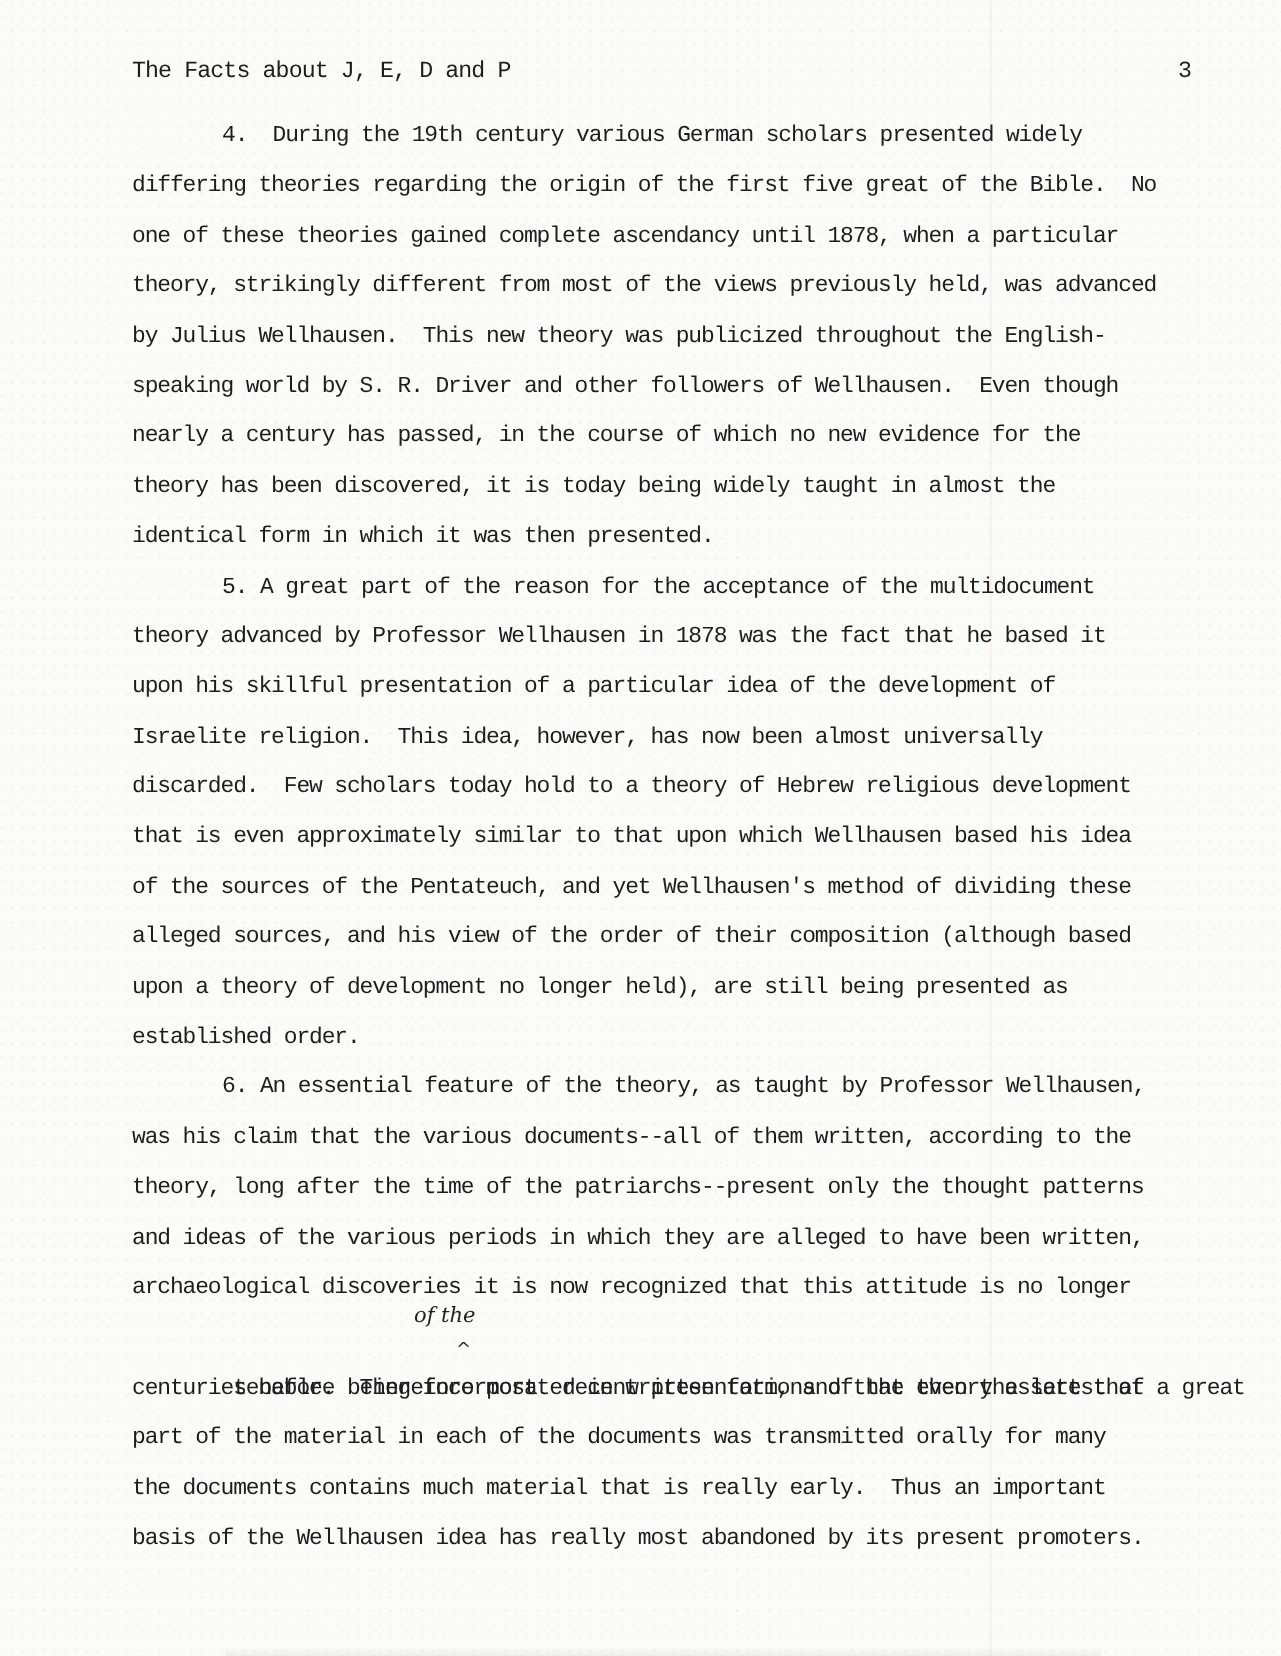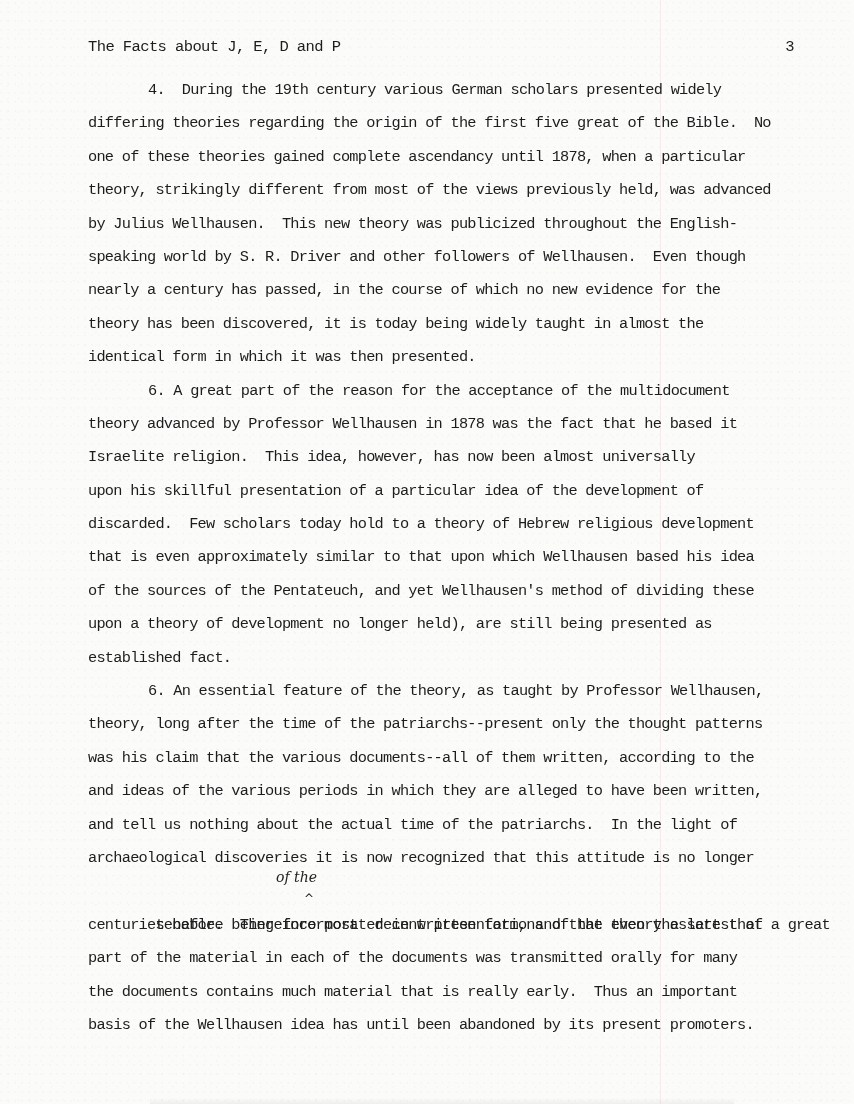--- a/index.html
+++ b/index.html
@@ -109,44 +109,44 @@
       <div class="line">one of these theories gained complete ascendancy until 1878, when a particular</div>
       <div class="line">theory, strikingly different from most of the views previously held, was advanced</div>
       <div class="line">by Julius Wellhausen.  This new theory was publicized throughout the English-</div>
       <div class="line">speaking world by S. R. Driver and other followers of Wellhausen.  Even though</div>
       <div class="line">nearly a century has passed, in the course of which no new evidence for the</div>
       <div class="line">theory has been discovered, it is today being widely taught in almost the</div>
       <div class="line">identical form in which it was then presented.</div>
     </div>
 
     <div>
-      <div class="line indent">6. A great part of the reason for the acceptance of the multidocument</div>
+      <div class="line indent">5. A great part of the reason for the acceptance of the multidocument</div>
       <div class="line">theory advanced by Professor Wellhausen in 1878 was the fact that he based it</div>
+      <div class="line">upon his skillful presentation of a particular idea of the development of</div>
       <div class="line">Israelite religion.  This idea, however, has now been almost universally</div>
-      <div class="line">upon his skillful presentation of a particular idea of the development of</div>
       <div class="line">discarded.  Few scholars today hold to a theory of Hebrew religious development</div>
       <div class="line">that is even approximately similar to that upon which Wellhausen based his idea</div>
       <div class="line">of the sources of the Pentateuch, and yet Wellhausen's method of dividing these</div>
+      <div class="line">alleged sources, and his view of the order of their composition (although based</div>
       <div class="line">upon a theory of development no longer held), are still being presented as</div>
-      <div class="line">established fact.</div>
+      <div class="line">established order.</div>
     </div>
 
     <div>
       <div class="line indent">6. An essential feature of the theory, as taught by Professor Wellhausen,</div>
+      <div class="line">was his claim that the various documents--all of them written, according to the</div>
       <div class="line">theory, long after the time of the patriarchs--present only the thought patterns</div>
-      <div class="line">was his claim that the various documents--all of them written, according to the</div>
       <div class="line">and ideas of the various periods in which they are alleged to have been written,</div>
-      <div class="line">and tell us nothing about the actual time of the patriarchs.  In the light of</div>
       <div class="line">archaeological discoveries it is now recognized that this attitude is no longer</div>
       <div class="line" style="position:relative;">
         <span>tenable.  Therefore most  recent presentations of the theory assert that a great</span>
         <span class="annotation" style="left:188px; top:-14px;text-align:right;">of the</span>
         <span class="caret" style="left:216px; top:8px;">^</span>
       </div>
       <div class="line">centuries before being incorporated in written form, and that even the latest of</div>
       <div class="line">part of the material in each of the documents was transmitted orally for many</div>
       <div class="line">the documents contains much material that is really early.  Thus an important</div>
-      <div class="line">basis of the Wellhausen idea has until been abandoned by its present promoters.</div>
+      <div class="line">basis of the Wellhausen idea has really most abandoned by its present promoters.</div>
     </div>
   </div>
 
   <div class="bottom-smudge"></div>
 </div>
 
 </body></html>

